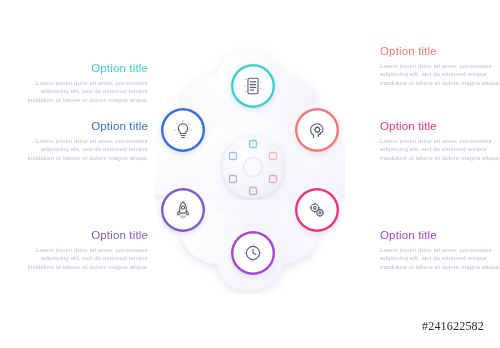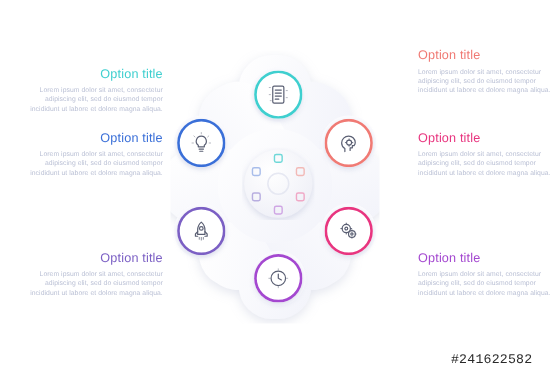--- a/index.html
+++ b/index.html
@@ -99,21 +99,21 @@
   }
 
   
   #watermark {
     position: absolute;
     right: 16px;
     bottom: 14px;
     font-size: 12px;
     color: #2a2a2a;
     letter-spacing: 0.2px;
-    font-family: Liberation Mono, monospace;
+    font-family: Liberation Serif, serif;
   }
 </style>
 </head>
 <body>
 
 <div id="canvas">
 
   <div id="flower-wrap">
     <svg id="flower-svg" viewBox="0 0 190 248" xmlns="http://www.w3.org/2000/svg">
       <defs>

